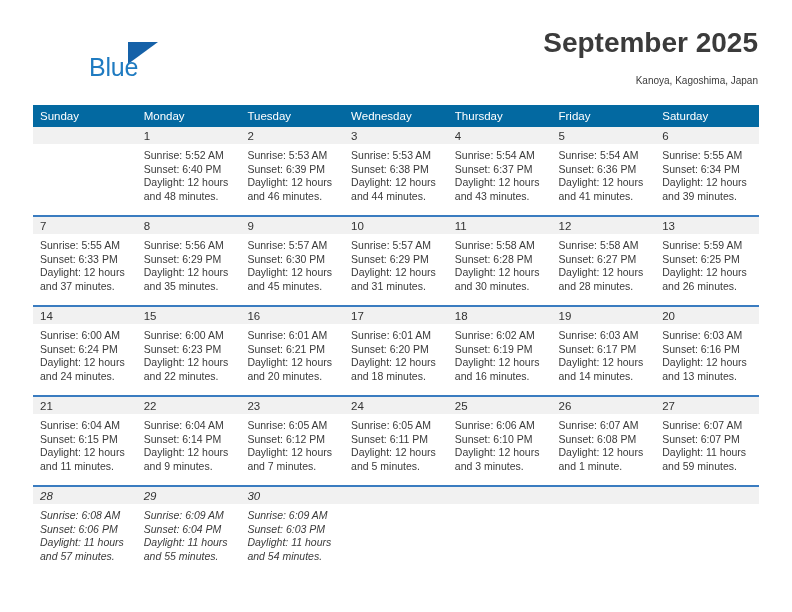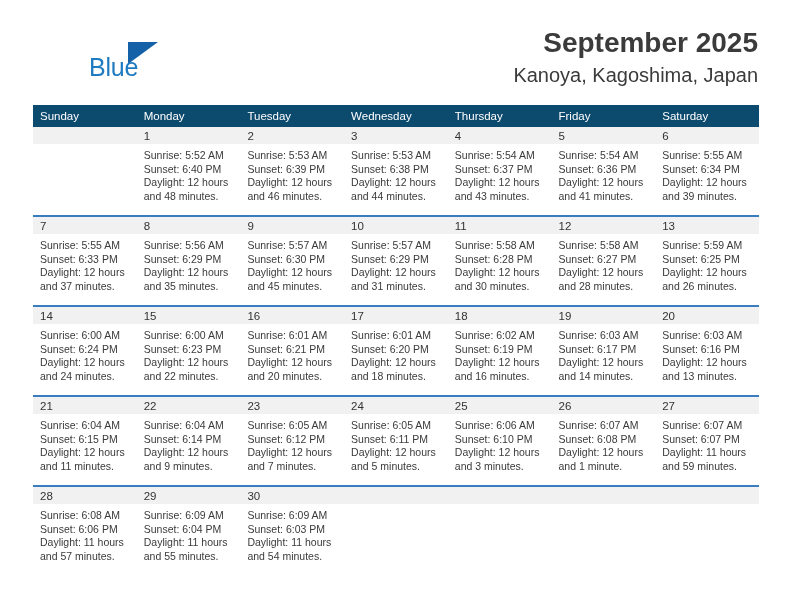--- a/index.html
+++ b/index.html
@@ -72,54 +72,55 @@
   }
   .cal-title {
     font-size: 28px;
     color: #3b3b3b;
     line-height: 34px;
     white-space: nowrap;
     font-weight: bold;
     margin: 0;
   }
   .cal-subtitle {
-    font-size: 20px;
+    font-size: 10px;
     color: #3b3b3b;
     line-height: 20px;
-    margin-top: 5px;
+    margin-top: 11px;
     white-space: nowrap;
   }
 
   
   .calendar {
     position: absolute;
     left: 33px;
     top: 105px;
     width: 726px;
     border-collapse: collapse;
     table-layout: fixed;
   }
   .calendar th {
-    background: #0c4a6e;
+    background: #0369a1;
     color: #ffffff;
     font-size: 11.5px;
     font-weight: normal;
     text-align: left;
     padding: 5px 0 5px 7px;
     height: 19px;
     box-sizing: border-box;
   }
   .calendar td {
     vertical-align: top;
     padding: 0;
     width: 103.7px;
     border-bottom: 2px solid #3a7cc0;
   }
   .calendar tr.week:last-child td {
     border-bottom: none;
+    font-style: italic;
   }
   .cell-inner {
     height: 88px;
     box-sizing: border-box;
     background: #ffffff;
   }
   .daynum-band {
     background: #f1f1f1;
     height: 17px;
     padding: 1px 0 0 7px;

